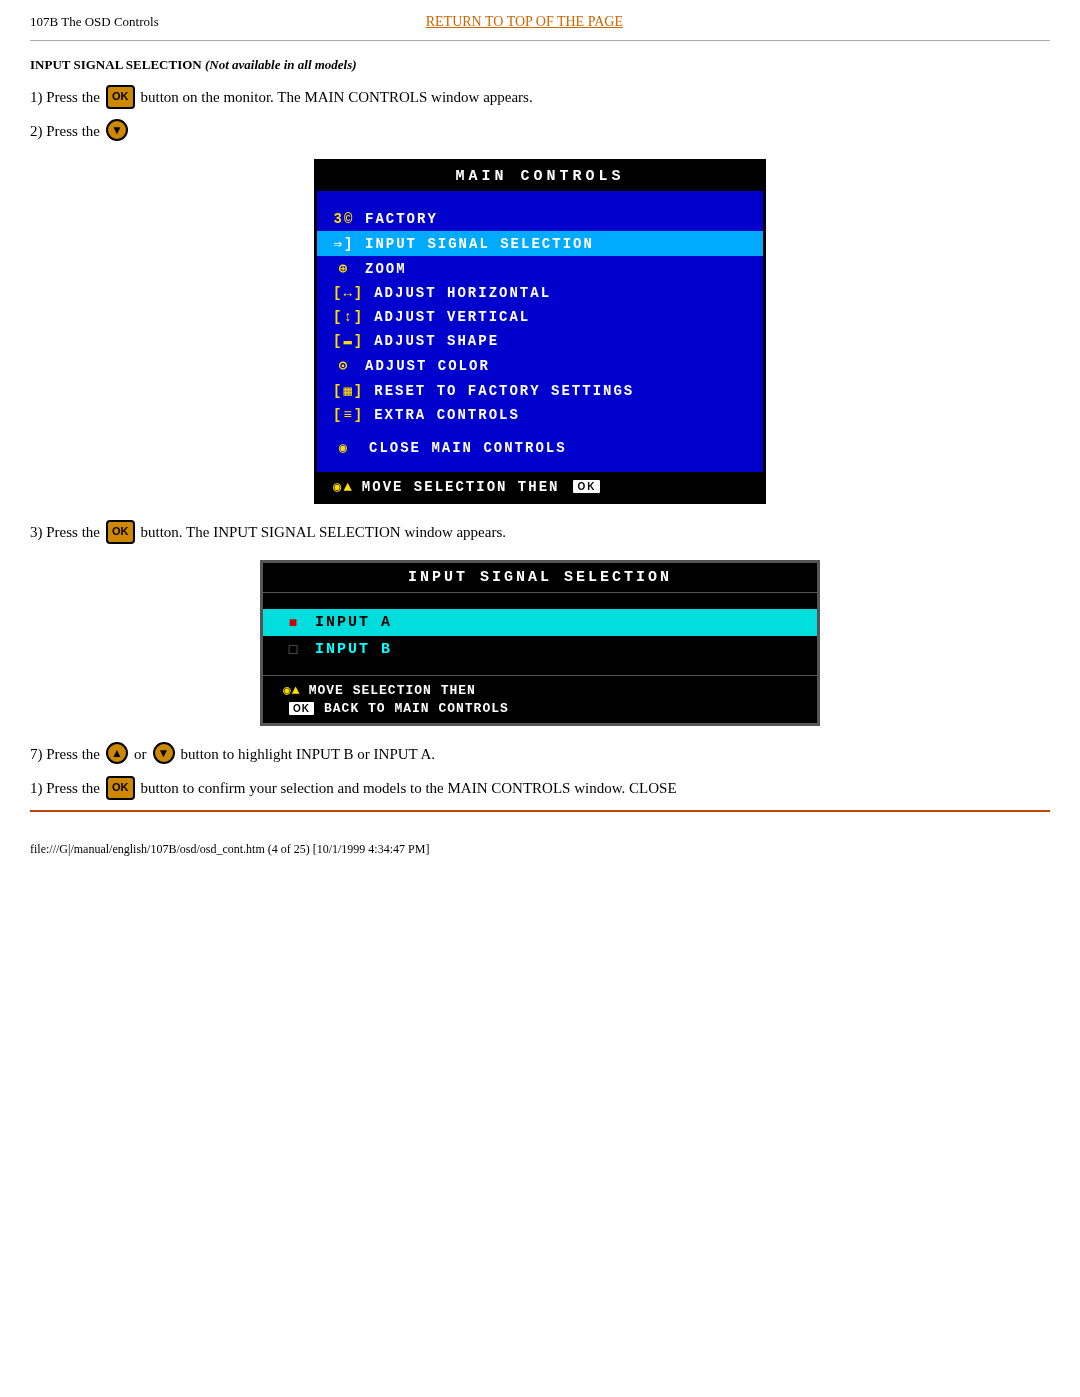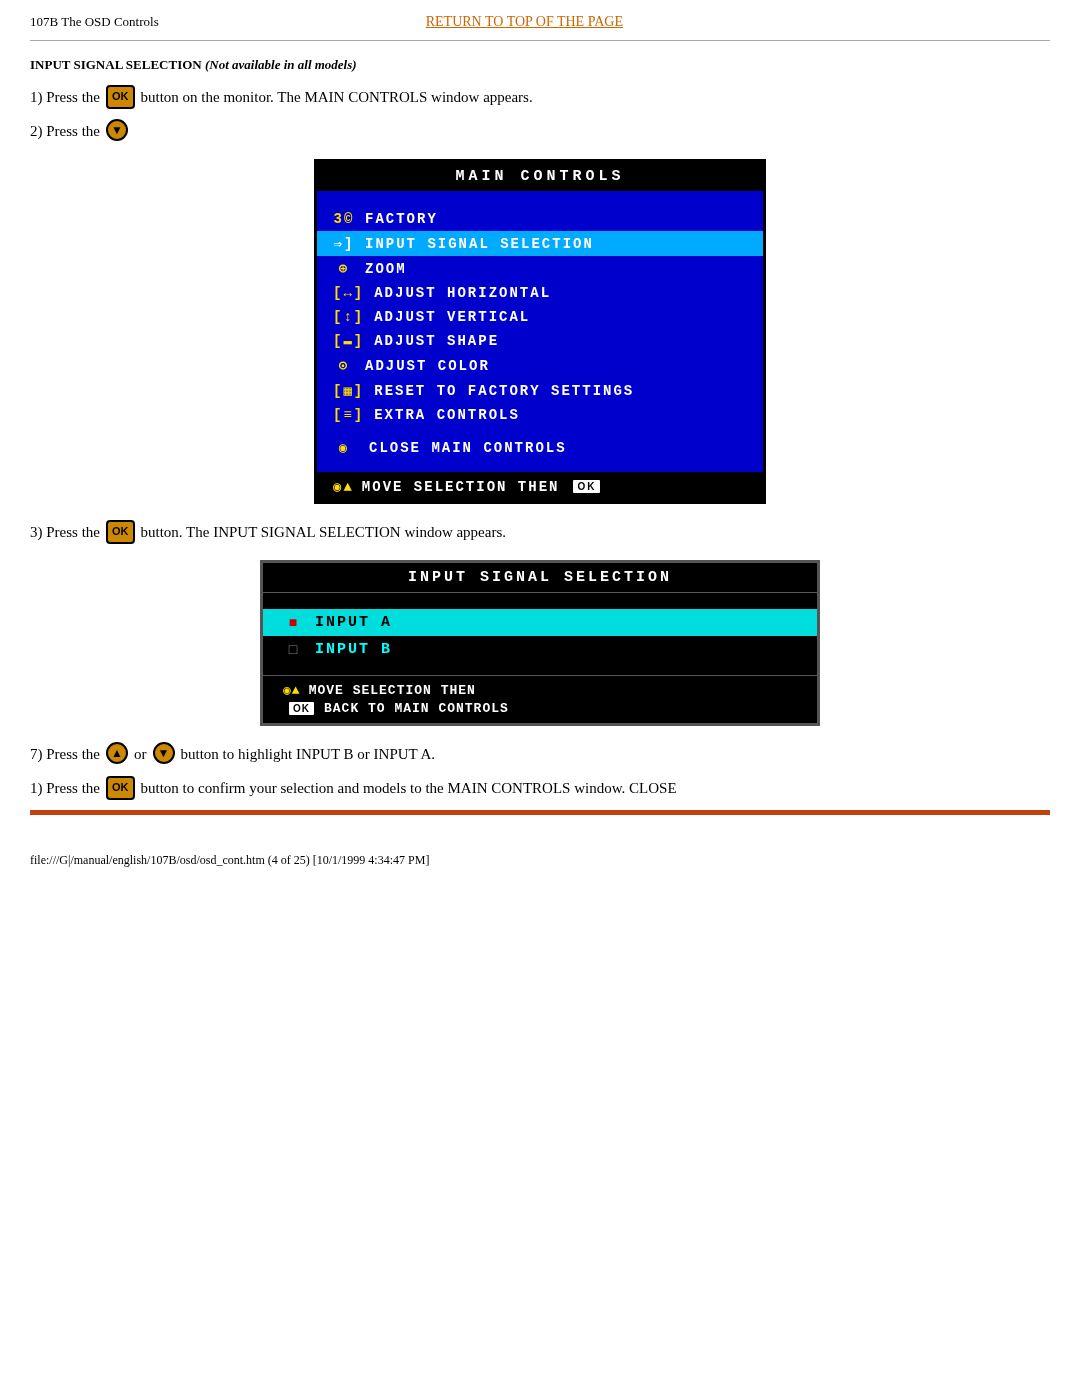--- a/index.html
+++ b/index.html
@@ -230,22 +230,22 @@
       display: flex;
       align-items: center;
       gap: 8px;
       border-top: 1px solid #555;
     }
 
     .status-bar {
       font-size: 12px;
       color: #000;
       margin-top: auto;
-      padding-top: 38px;
-      border-top: 5px solid #c2410c;
+      padding-top: 30px;
+      border-top: 2px solid #c2410c;
     }
     .osd-ok-inline {
       display: inline-flex;
       align-items: center;
       justify-content: center;
       background: #fff;
       color: #000;
       font-family: Arial, sans-serif;
       font-size: 10px;
       font-weight: bold;

